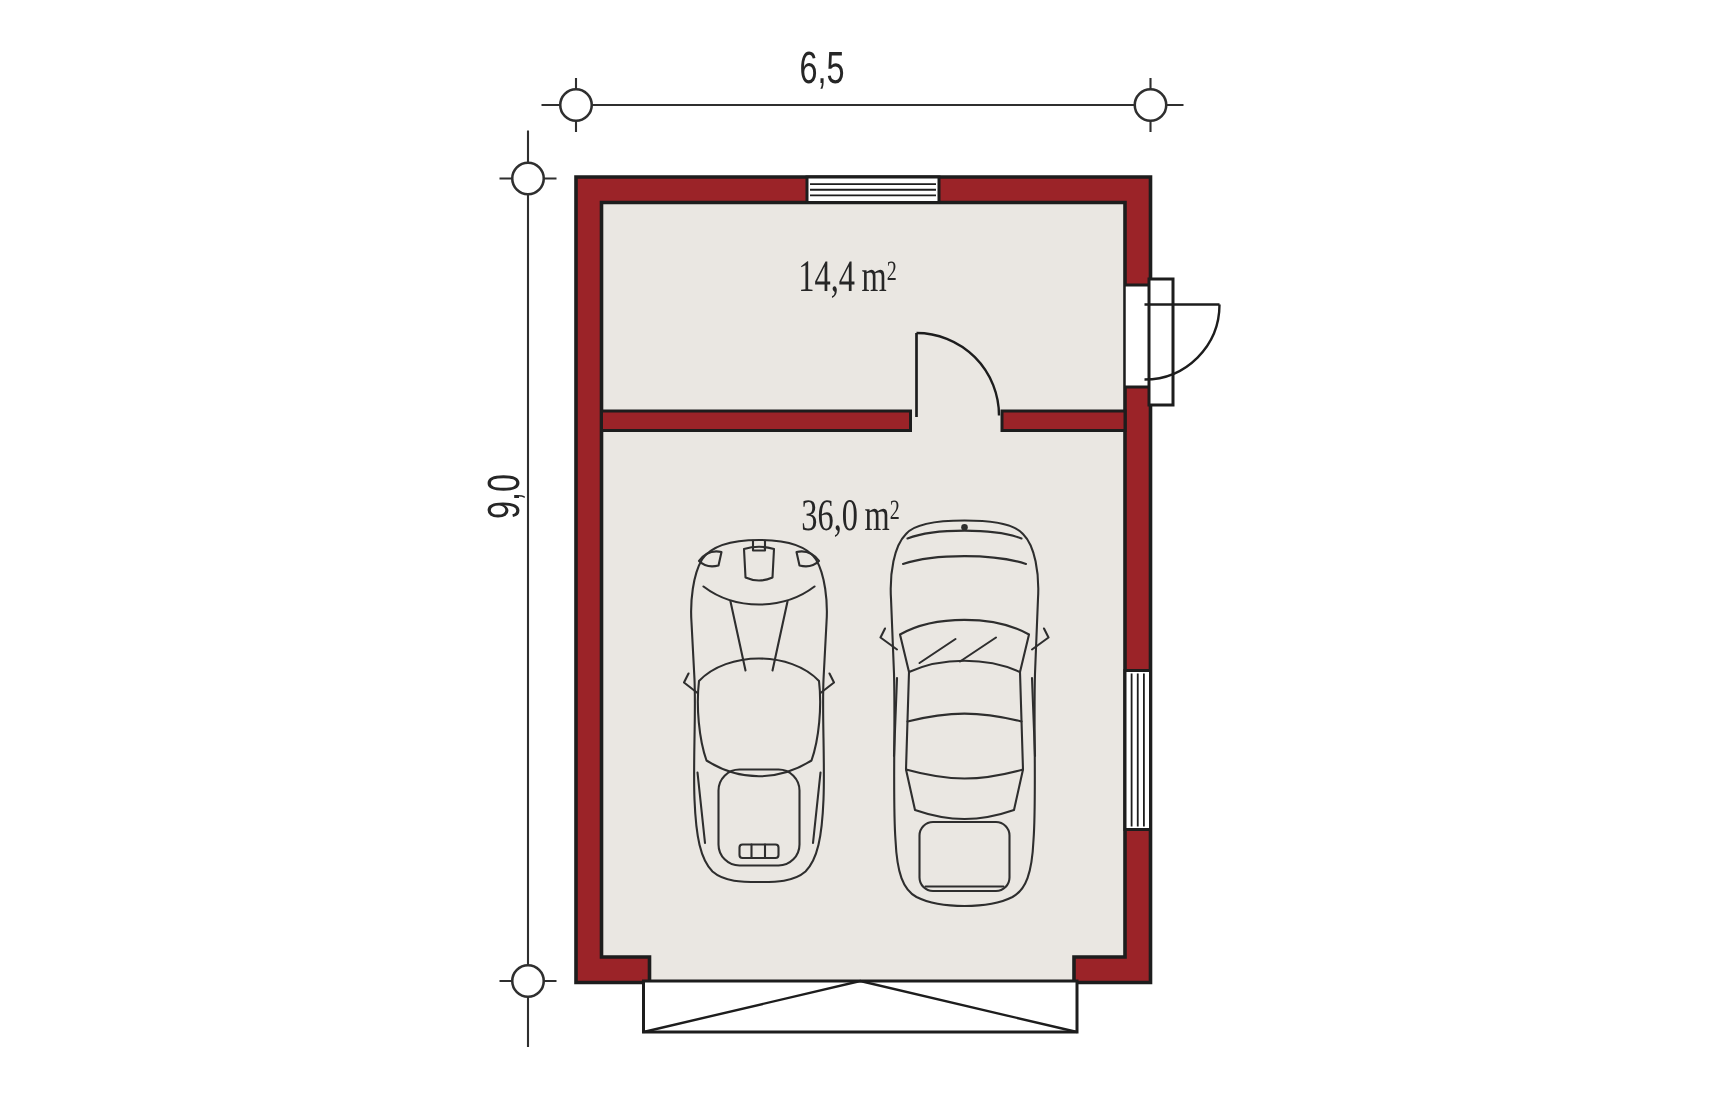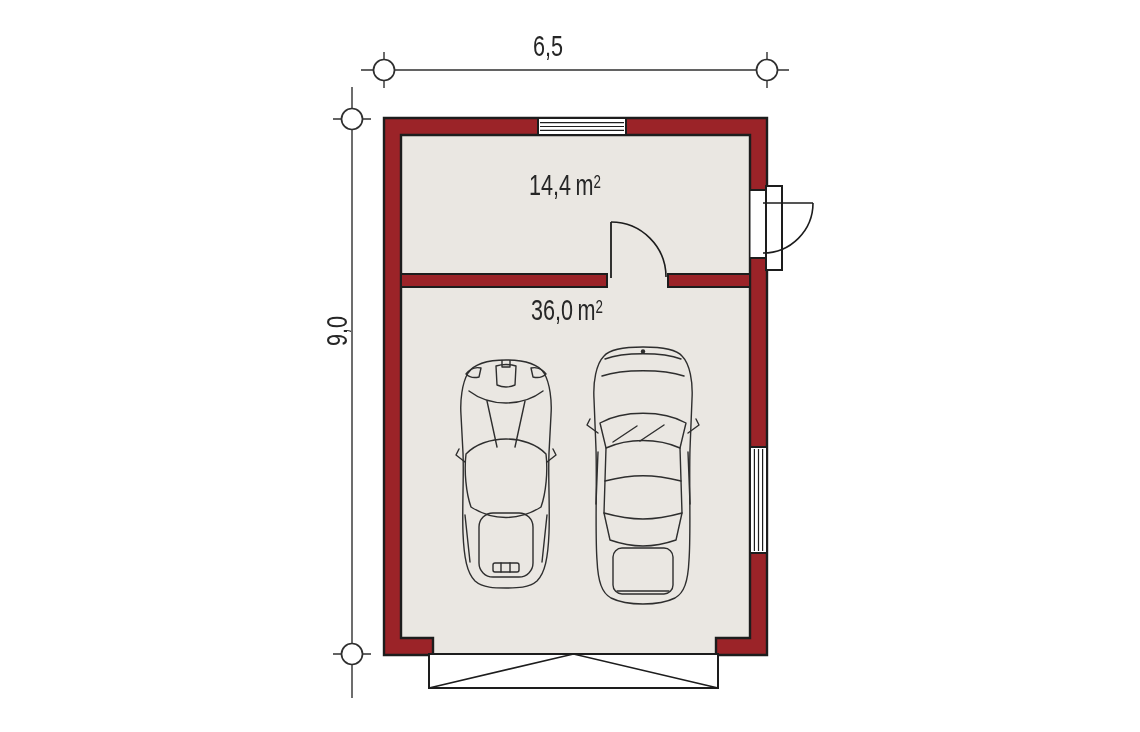--- a/index.html
+++ b/index.html
@@ -8,21 +8,21 @@
     font-family:"Liberation Sans","DejaVu Sans",sans-serif;overflow:hidden;
   }
   .plan-svg{position:absolute;left:0;top:0;}
   .label{
     position:absolute;color:var(--text,#262626);line-height:1;white-space:nowrap;
     transform:translate(-50%,-50%);
   }
   .narrow{display:inline-block;transform:scaleX(0.72);transform-origin:center;}
   .dim-label{font-size:30px;}
   .dim-label-v{transform:translate(-50%,-50%) rotate(-90deg);}
-  .area-label{font-size:30px;}
+  .area-label{font-size:30px;font-family:Liberation Serif, serif;}
   .area-label sup{font-size:62%;vertical-align:0.38em;}
   .u{padding-left:6px;}
 </style>
 </head>
 <body>
 
 <div class="canvas">
 
   <svg class="plan-svg" width="1140" height="732" viewBox="0 0 1140 732">
 
@@ -115,17 +115,17 @@
   </div>
 
   <div class="label dim-label dim-label-v" style="left:337px;top:331px;">
     <span class="narrow">9,0</span>
   </div>
 
   <div class="label area-label" style="left:565px;top:185px;">
     <span class="narrow"><span>14,4</span><span class="u">m</span><sup>2</sup></span>
   </div>
 
-  <div class="label area-label" style="left:567px;top:310px;">
+  <div class="label area-label" style="left:567px;top:344px;">
     <span class="narrow"><span>36,0</span><span class="u">m</span><sup>2</sup></span>
   </div>
 
 </div>
 
 </body></html>

